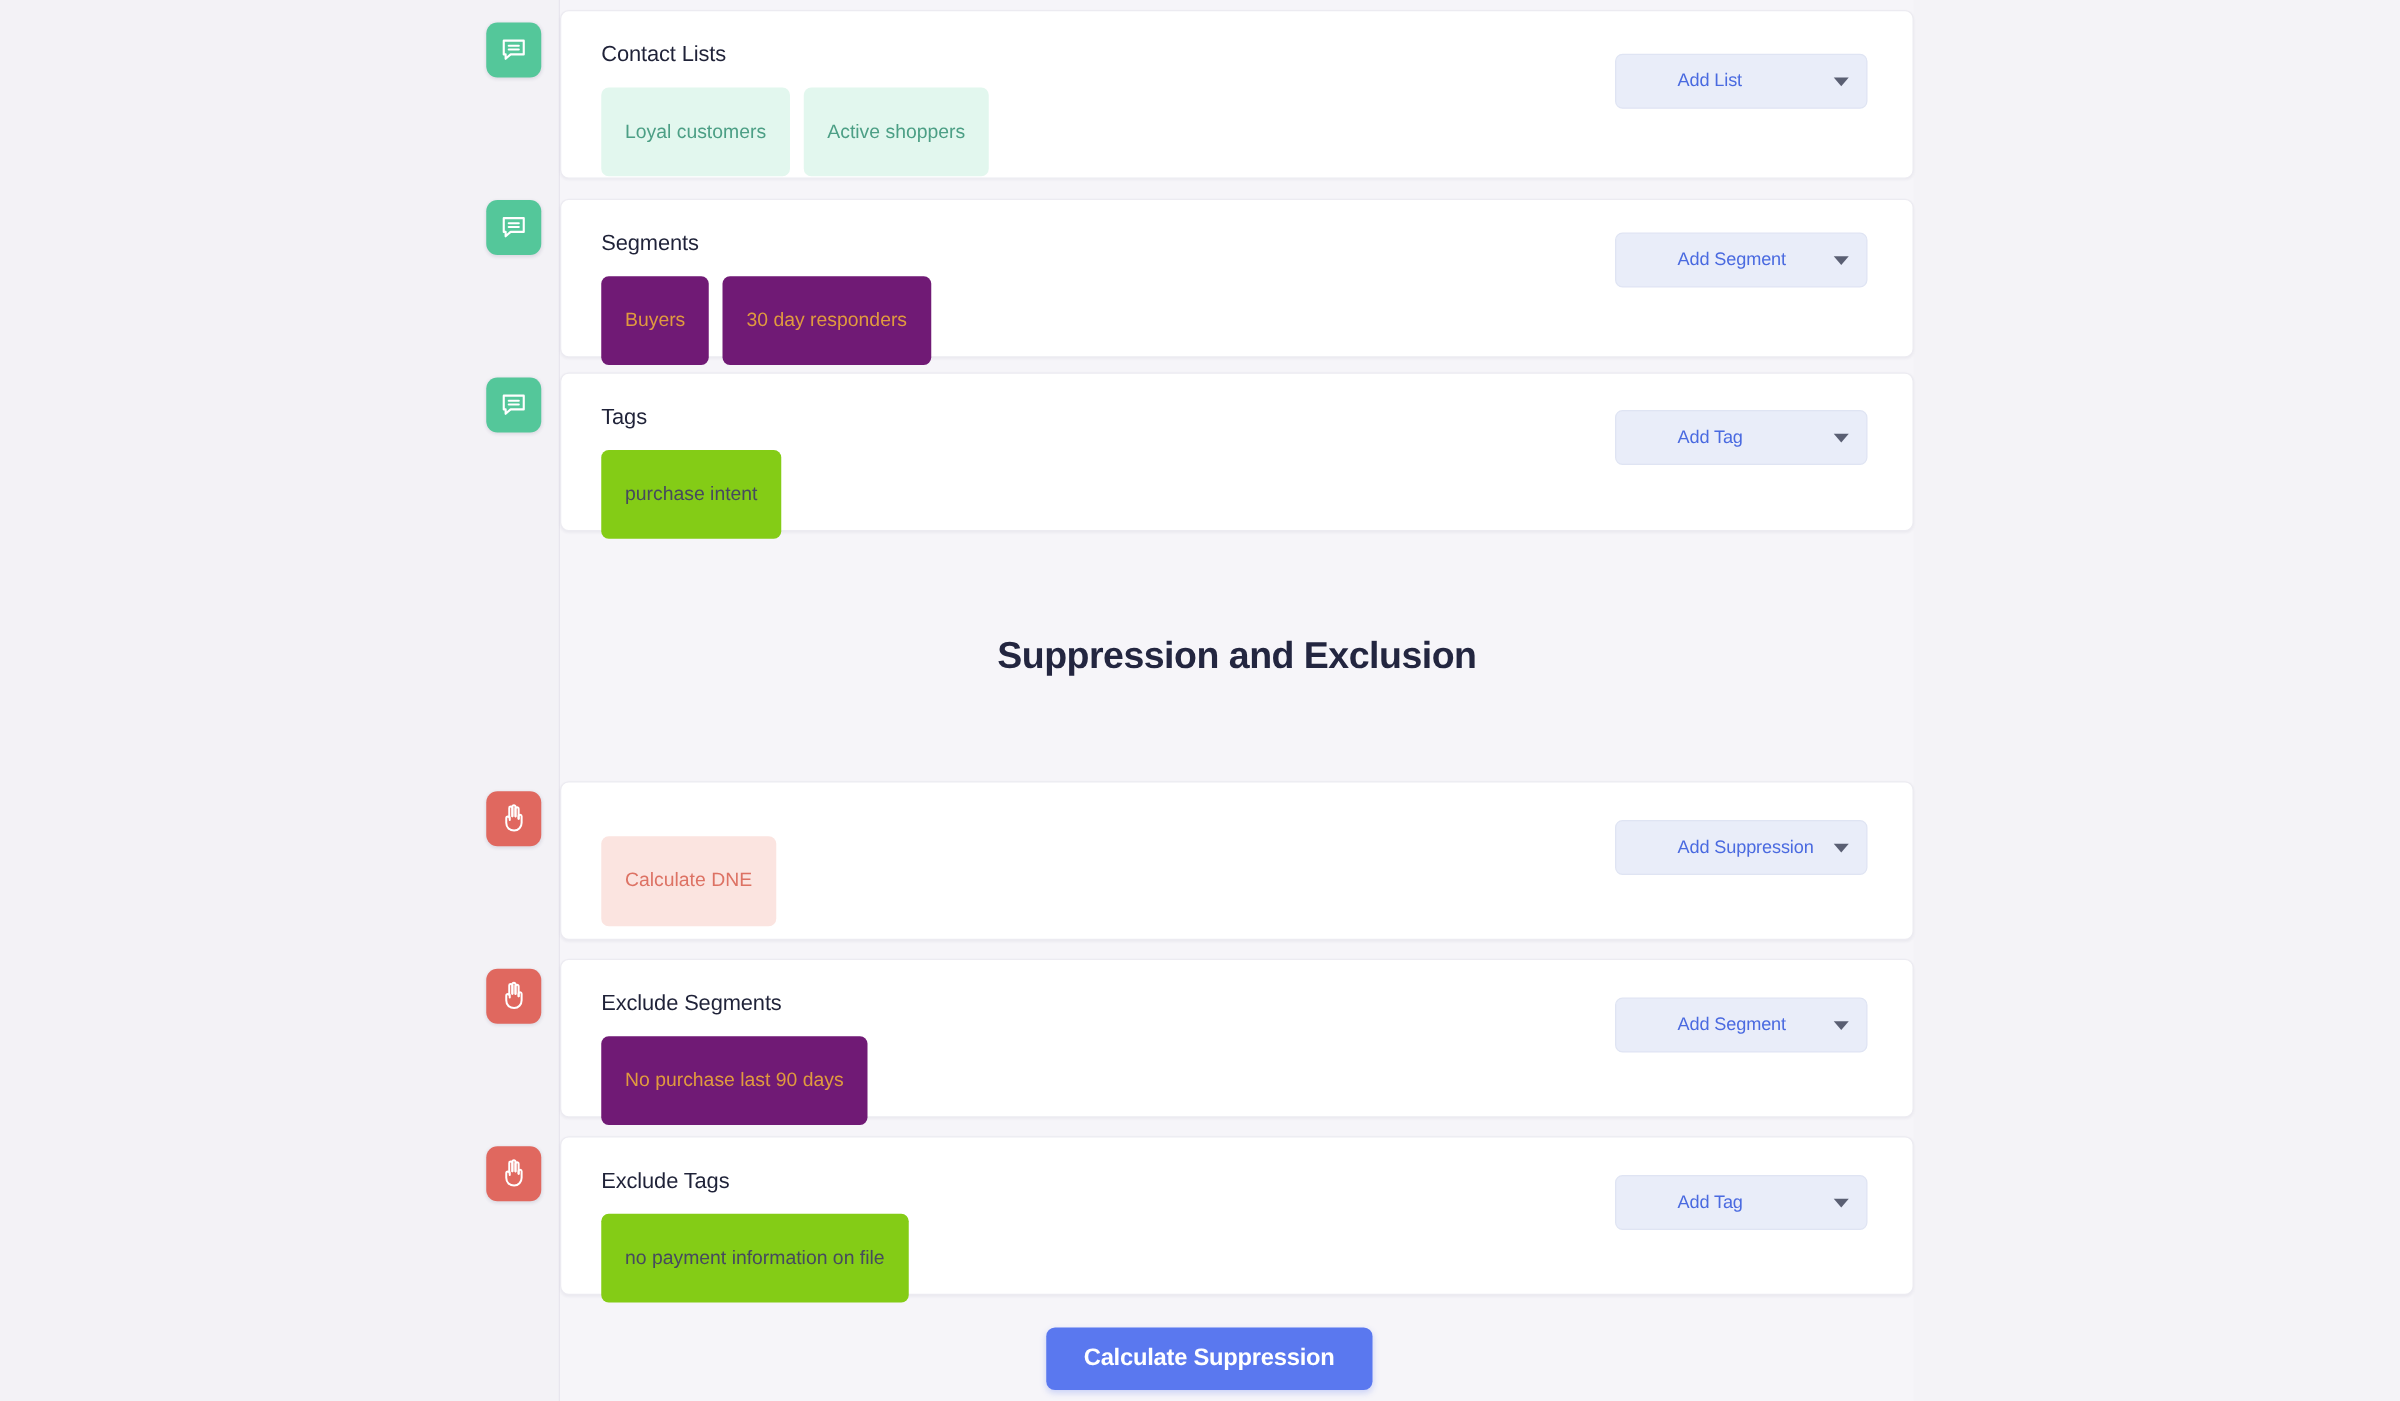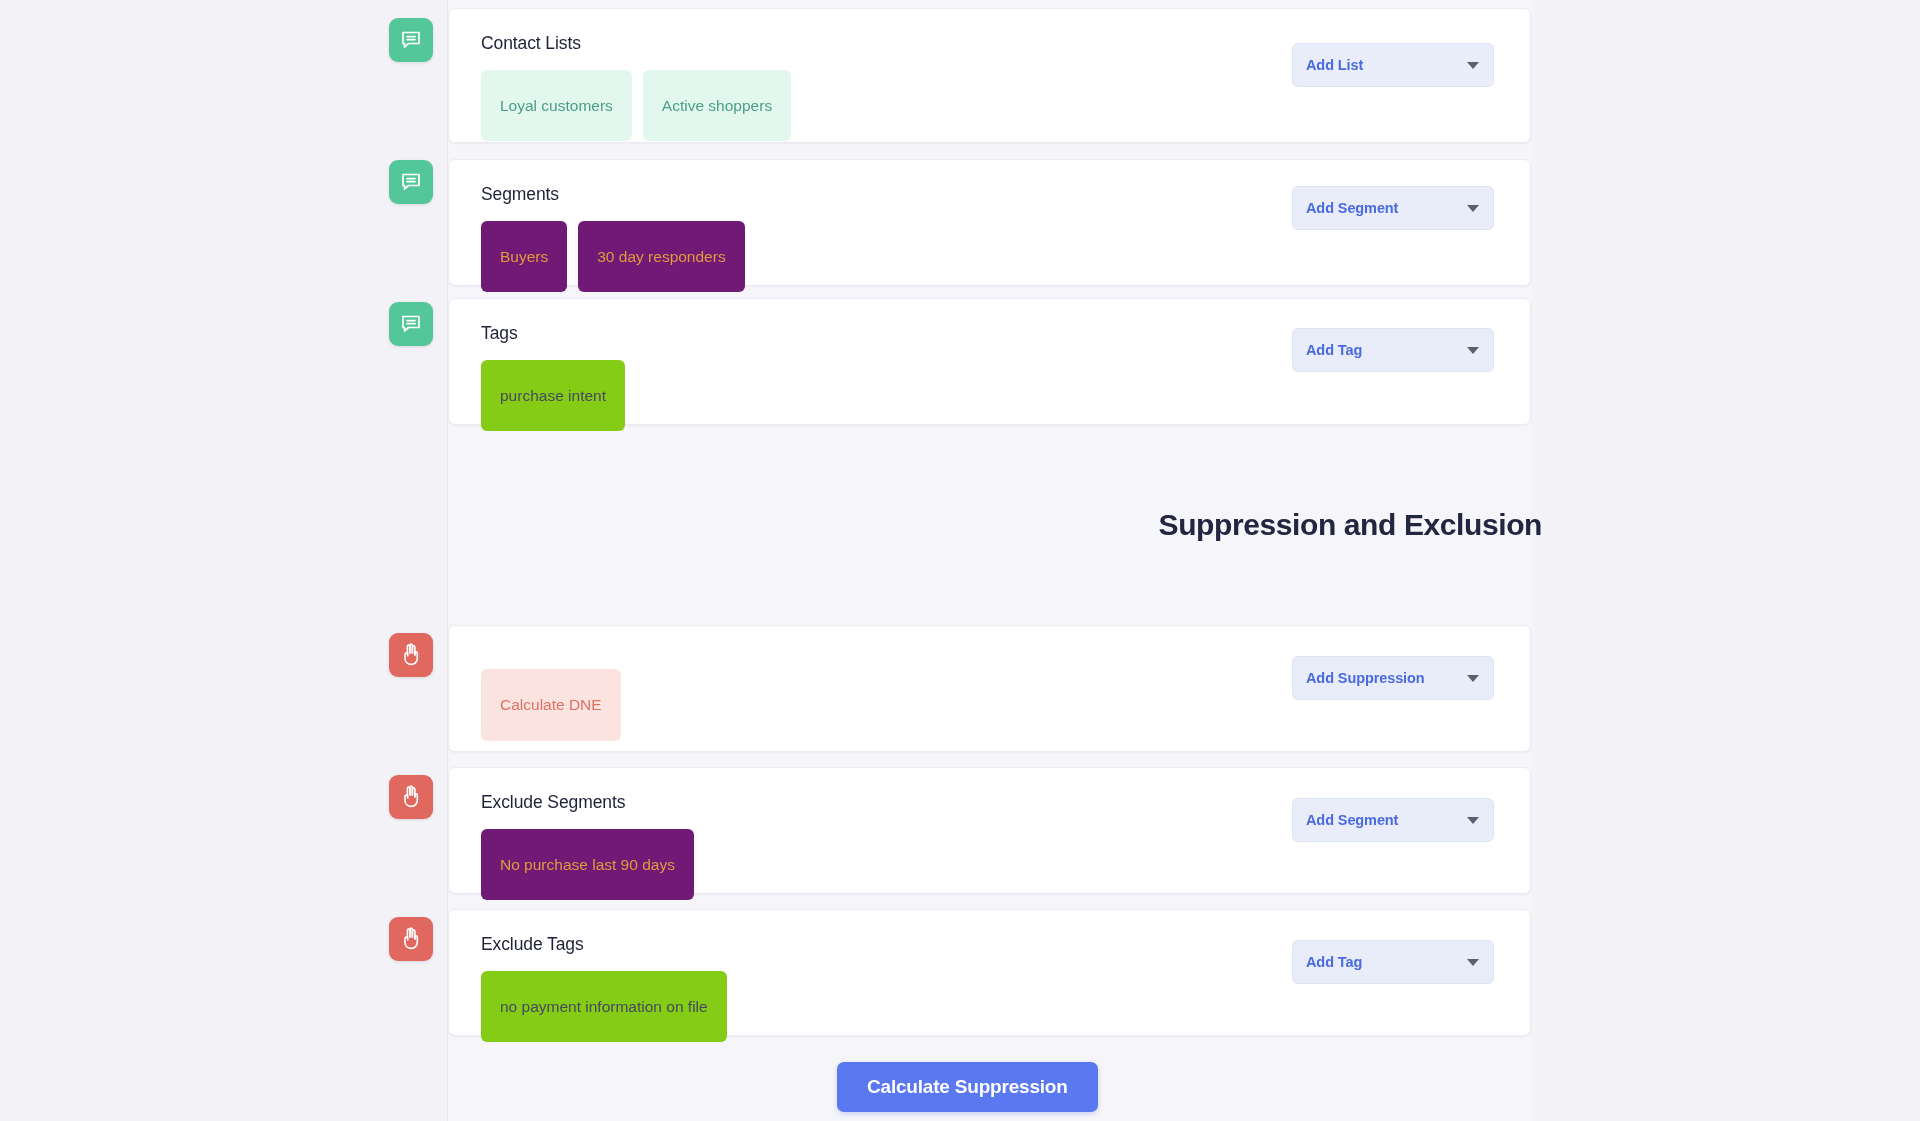--- a/index.html
+++ b/index.html
@@ -124,41 +124,42 @@
     background: #e9edf9;
     border: 1px solid #dfe4f3;
     border-radius: 6px;
     display: flex;
     align-items: center;
     padding: 0 12px 0 13px;
     cursor: pointer;
   }
   .dropdown-label {
     font-size: 14.5px;
-    font-weight: bold;
+    font-weight: normal;
     color: #4a6ae0;
     letter-spacing: -0.1px;
     flex: 1;
+    margin-left: 36px;
   }
   .caret {
     width: 0; height: 0;
     border-left: 6px solid transparent;
     border-right: 6px solid transparent;
     border-top: 7px solid #5a5f73;
     margin-right: 2px;
   }
 
   
   .section-band {
     position: absolute;
-    left: 459px;
+    left: 448px;
     width: 1083px;
     display: flex;
     align-items: center;
-    justify-content: flex-end;
+    justify-content: center;
   }
   .section-title {
     font-size: 30px;
     font-weight: bold;
     color: #232640;
     letter-spacing: -0.4px;
   }
 
   
   .primary-btn {

